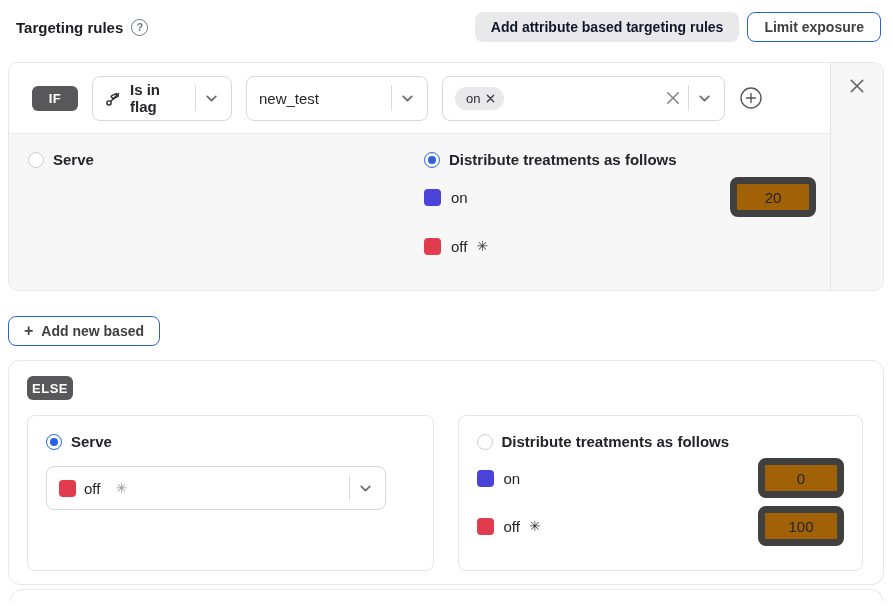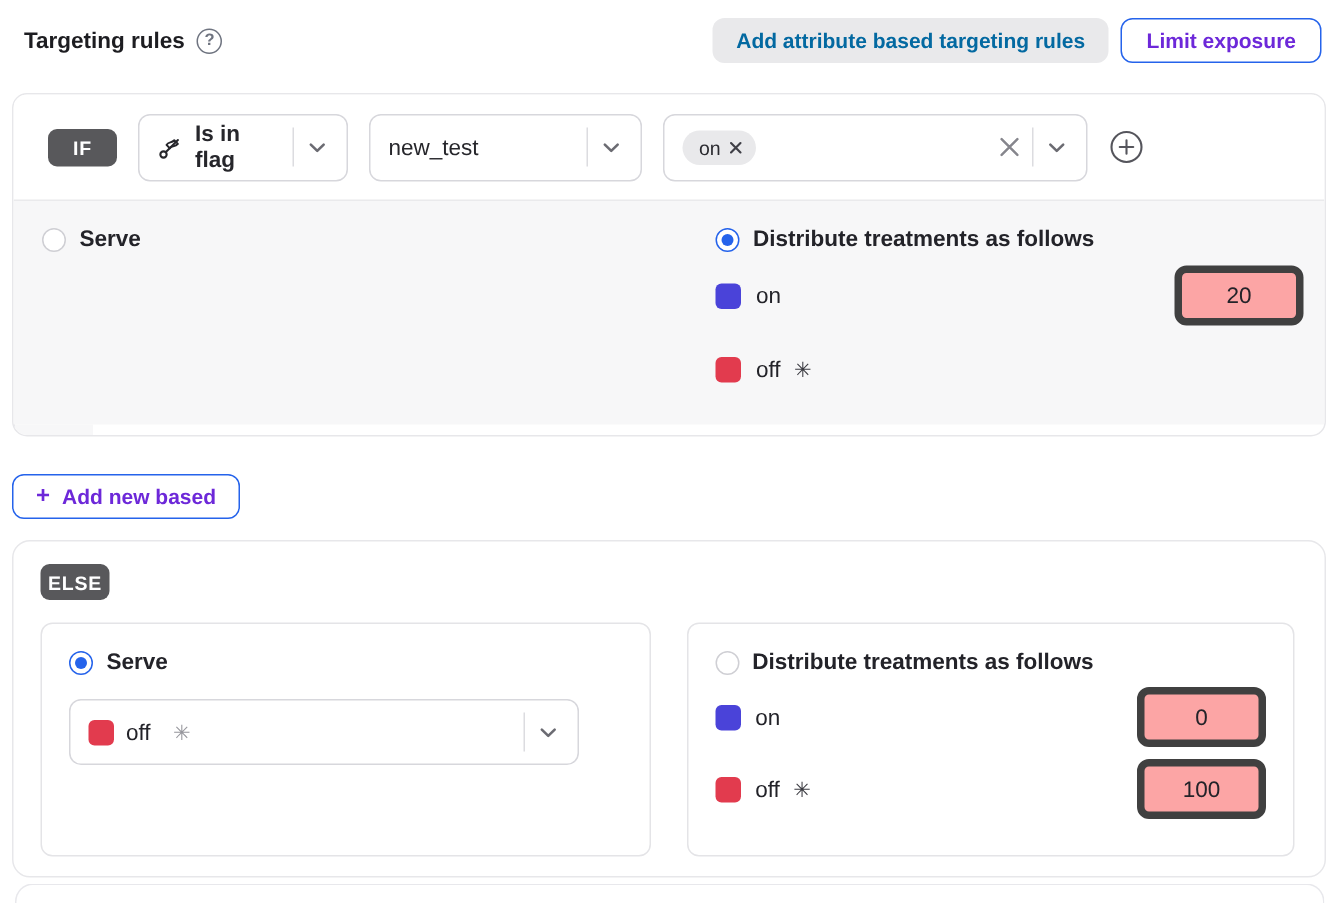--- a/index.html
+++ b/index.html
@@ -17,28 +17,28 @@
   .page-title { font-size: 15px; font-weight: 700; color: #1d1d21; }
   .help-icon {
     width: 17px; height: 17px; margin-left: 8px; border: 1.4px solid #6f7480;
     border-radius: 50%; color: #6f7480; font-size: 11px; font-weight: 700;
     display: inline-flex; align-items: center; justify-content: center; line-height: 1;
   }
   .header-actions { margin-left: auto; display: flex; gap: 8px; }
   .btn { border-radius: 8px; height: 30px; padding: 0 16px; font-size: 14px; font-weight: 600;
          display: inline-flex; align-items: center; justify-content: center; cursor: pointer; border: none;
          font-family: "Liberation Sans", sans-serif; }
-  .btn-disabled { background: #e9e9eb; color: #0369a1; }
-  .btn-outline-blue { background: #fff; color: #6d28d9; border: 1px solid #2563eb; }
+  .btn-disabled { background: #e9e9eb; color: #0f172a; }
+  .btn-outline-blue { background: #fff; color: #404040; border: 1px solid #2563eb; }
 
   
   .rule-card {
     margin: 18px 8px 0 8px; width: 876px; height: 229px;
     border: 1px solid #e7e7ea; border-radius: 10px; overflow: hidden;
-    display: flex; background: #fff; flex-direction: column;
+    display: flex; background: #fff;
   }
   .rule-main { flex: 1; display: flex; flex-direction: column; min-width: 0; }
   .rule-toprow {
     background: #fff; display: flex; align-items: center; gap: 14px;
     padding: 13px 10px 13px 23px; border-bottom: 1px solid #eaeaec; height: 71px;
   }
   .kw-badge {
     background: #58585b; color: #fff; font-size: 13px; font-weight: 700;
     border-radius: 6px; width: 46px; height: 25px; letter-spacing: .5px;
     display: inline-flex; align-items: center; justify-content: center; flex: none;
@@ -70,22 +70,22 @@
   .radio.checked::after { content: ""; position: absolute; inset: 3px; border-radius: 50%; background: #2563eb; }
   .radio-label { font-size: 15px; font-weight: 700; color: #232329; }
 
   .dist-col { width: 392px; flex: none; }
   .t-row { display: flex; align-items: center; margin-top: 9px; height: 40px; }
   .t-row:first-of-type { margin-top: 13px; }
   .swatch { width: 17px; height: 17px; border-radius: 4px; flex: none; margin-right: 10px; }
   .t-label { font-size: 15px; color: #232329; }
   .default-star { font-size: 14px; color: #3a3a40; margin-left: 9px; }
   .pct-input {
-    margin-left: auto; width: 86px; height: 40px; border: 5px solid #404040; border-radius: 8px;
-    background: #fca5a5; text-align: center; font-size: 15px; color: #232329;
+    margin-left: auto; width: 86px; height: 40px; border: 7px solid #404040; border-radius: 8px;
+    background: #a16207; text-align: center; font-size: 15px; color: #232329;
     font-family: "Liberation Sans", sans-serif;
   }
   .rule-close-col {
     width: 53px; flex: none; background: #f7f7f8; border-left: 1px solid #e7e7ea;
     display: flex; justify-content: center; align-items: flex-start; padding-top: 15px;
   }
 
   
   .add-rule-btn {
     margin: 25px 0 0 8px; height: 30px; padding: 0 15px; gap: 8px;

